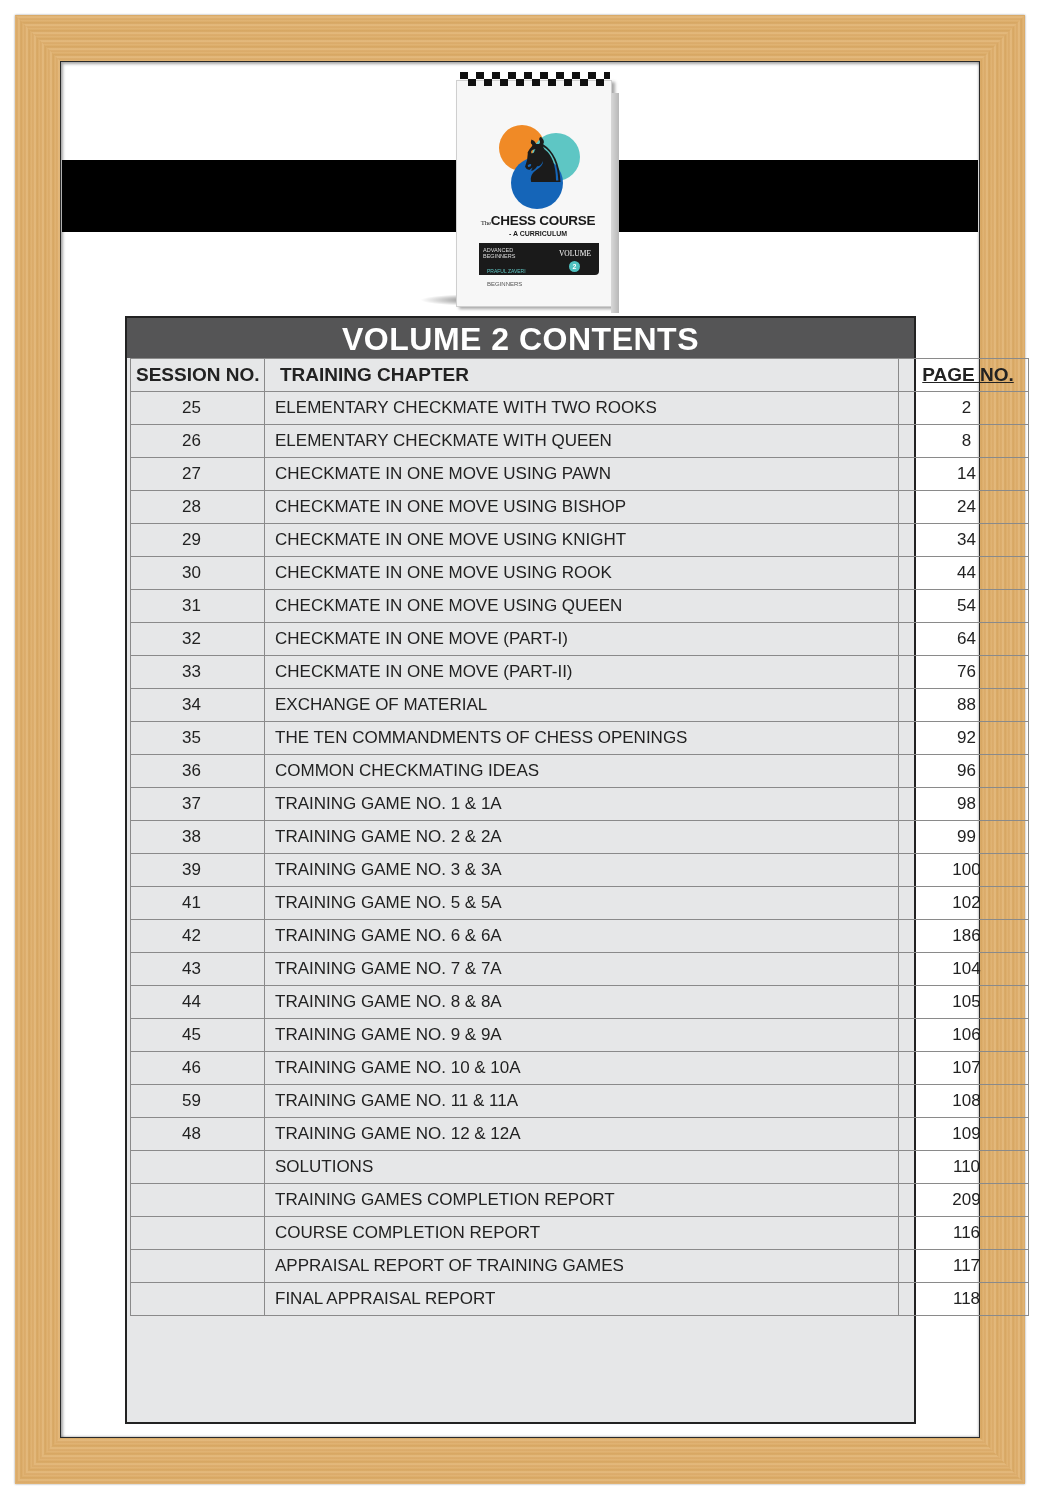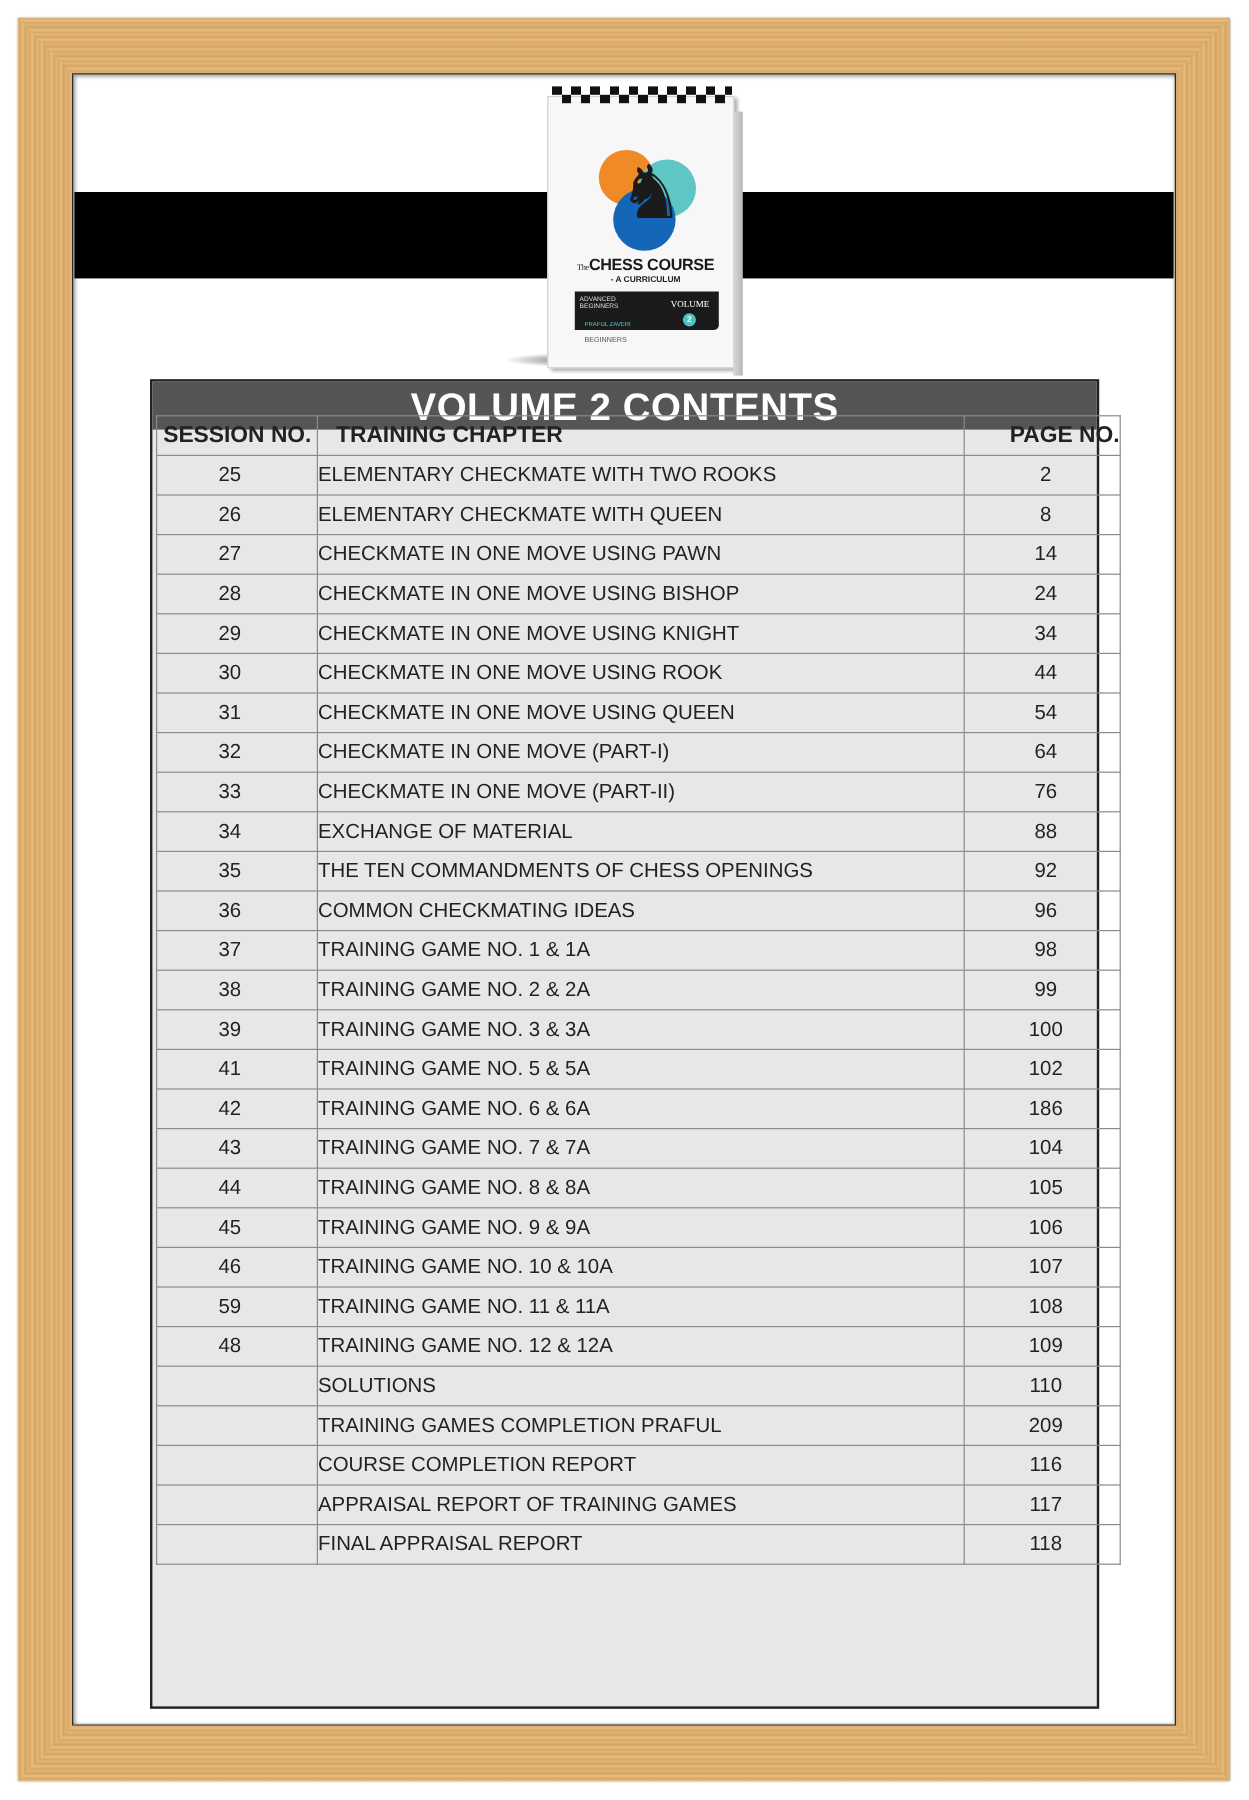--- a/index.html
+++ b/index.html
@@ -34,29 +34,29 @@
   .book-sub{position:absolute;left:6px;top:149px;width:150px;text-align:center;font-weight:bold;font-size:7px;color:#1a1a1a;}
   .book-bar{position:absolute;left:22px;top:162px;width:120px;height:32px;background:#1a1a1a;border-radius:0 0 4px 0;}
   .book-level{position:absolute;left:26px;top:166px;width:50px;font-size:5.5px;line-height:6px;color:#ddd;}
   .book-vol{position:absolute;left:96px;top:168px;width:44px;text-align:center;font-family:"Liberation Serif",serif;font-weight:normal;font-size:7.5px;color:#fff;}
   .book-volnum{position:absolute;left:112px;top:180px;width:11px;height:11px;border-radius:50%;background:#4fc1c0;color:#fff;font-size:7px;font-weight:bold;text-align:center;line-height:11px;}
   .book-author{position:absolute;left:30px;top:187px;font-size:5px;color:#5ec6c4;}
   .book-beg{position:absolute;left:30px;top:200px;font-size:6px;color:#555;}
 
   .toc{position:absolute;left:125px;top:316px;width:791px;height:1108px;background:#e6e7e8;border:2px solid #222;box-sizing:border-box;}
   .toc-title{position:absolute;left:0;top:0;width:787px;height:40px;background:#555556;color:#fff;text-align:center;font-weight:bold;font-size:32px;line-height:42px;letter-spacing:0.5px;}
-  table{position:absolute;left:3px;top:28px;width:804px;border-collapse:collapse;table-layout:fixed;border-radius:21px;}
+  table{position:absolute;left:3px;top:40px;width:899px;border-collapse:collapse;table-layout:fixed;border-radius:21px;}
   td,th{border:1px solid #8a8a8a;height:32px;padding:0;color:#222;}
   th{font-weight:bold;font-size:19px;height:32px;text-align:left;}
   th.c1{padding-left:5px;}
   th.c2{padding-left:15px;}
-  th.c3{text-align:right;padding-left:9px;}
+  th.c3{text-align:center;padding-left:9px;text-decoration:underline;}
   td{font-size:17px;}
   td.c1{text-align:center;padding-right:12px;}
-  td.c2{padding-left:0;}
+  td.c2{padding-left:10px;}
   td.c3{text-align:center;padding-left:6px;}
   col.w1{width:134px;} col.w3{width:130px;}
 </style>
 </head>
 <body>
 
 <div class="frame"></div>
 <div class="frame-top"></div>
 <div class="frame-bottom"></div>
 <div class="mat"></div>
@@ -213,21 +213,21 @@
           <td class="c2">TRAINING GAME NO. 12 &amp; 12A</td>
           <td class="c3">109</td>
         </tr>
         <tr>
           <td class="c1"></td>
           <td class="c2">SOLUTIONS</td>
           <td class="c3">110</td>
         </tr>
         <tr>
           <td class="c1"></td>
-          <td class="c2">TRAINING GAMES COMPLETION PRAFUL</td>
+          <td class="c2">TRAINING GAMES COMPLETION REPORT</td>
           <td class="c3">209</td>
         </tr>
         <tr>
           <td class="c1"></td>
           <td class="c2">COURSE COMPLETION REPORT</td>
           <td class="c3">116</td>
         </tr>
         <tr>
           <td class="c1"></td>
           <td class="c2">APPRAISAL REPORT OF TRAINING GAMES</td>

